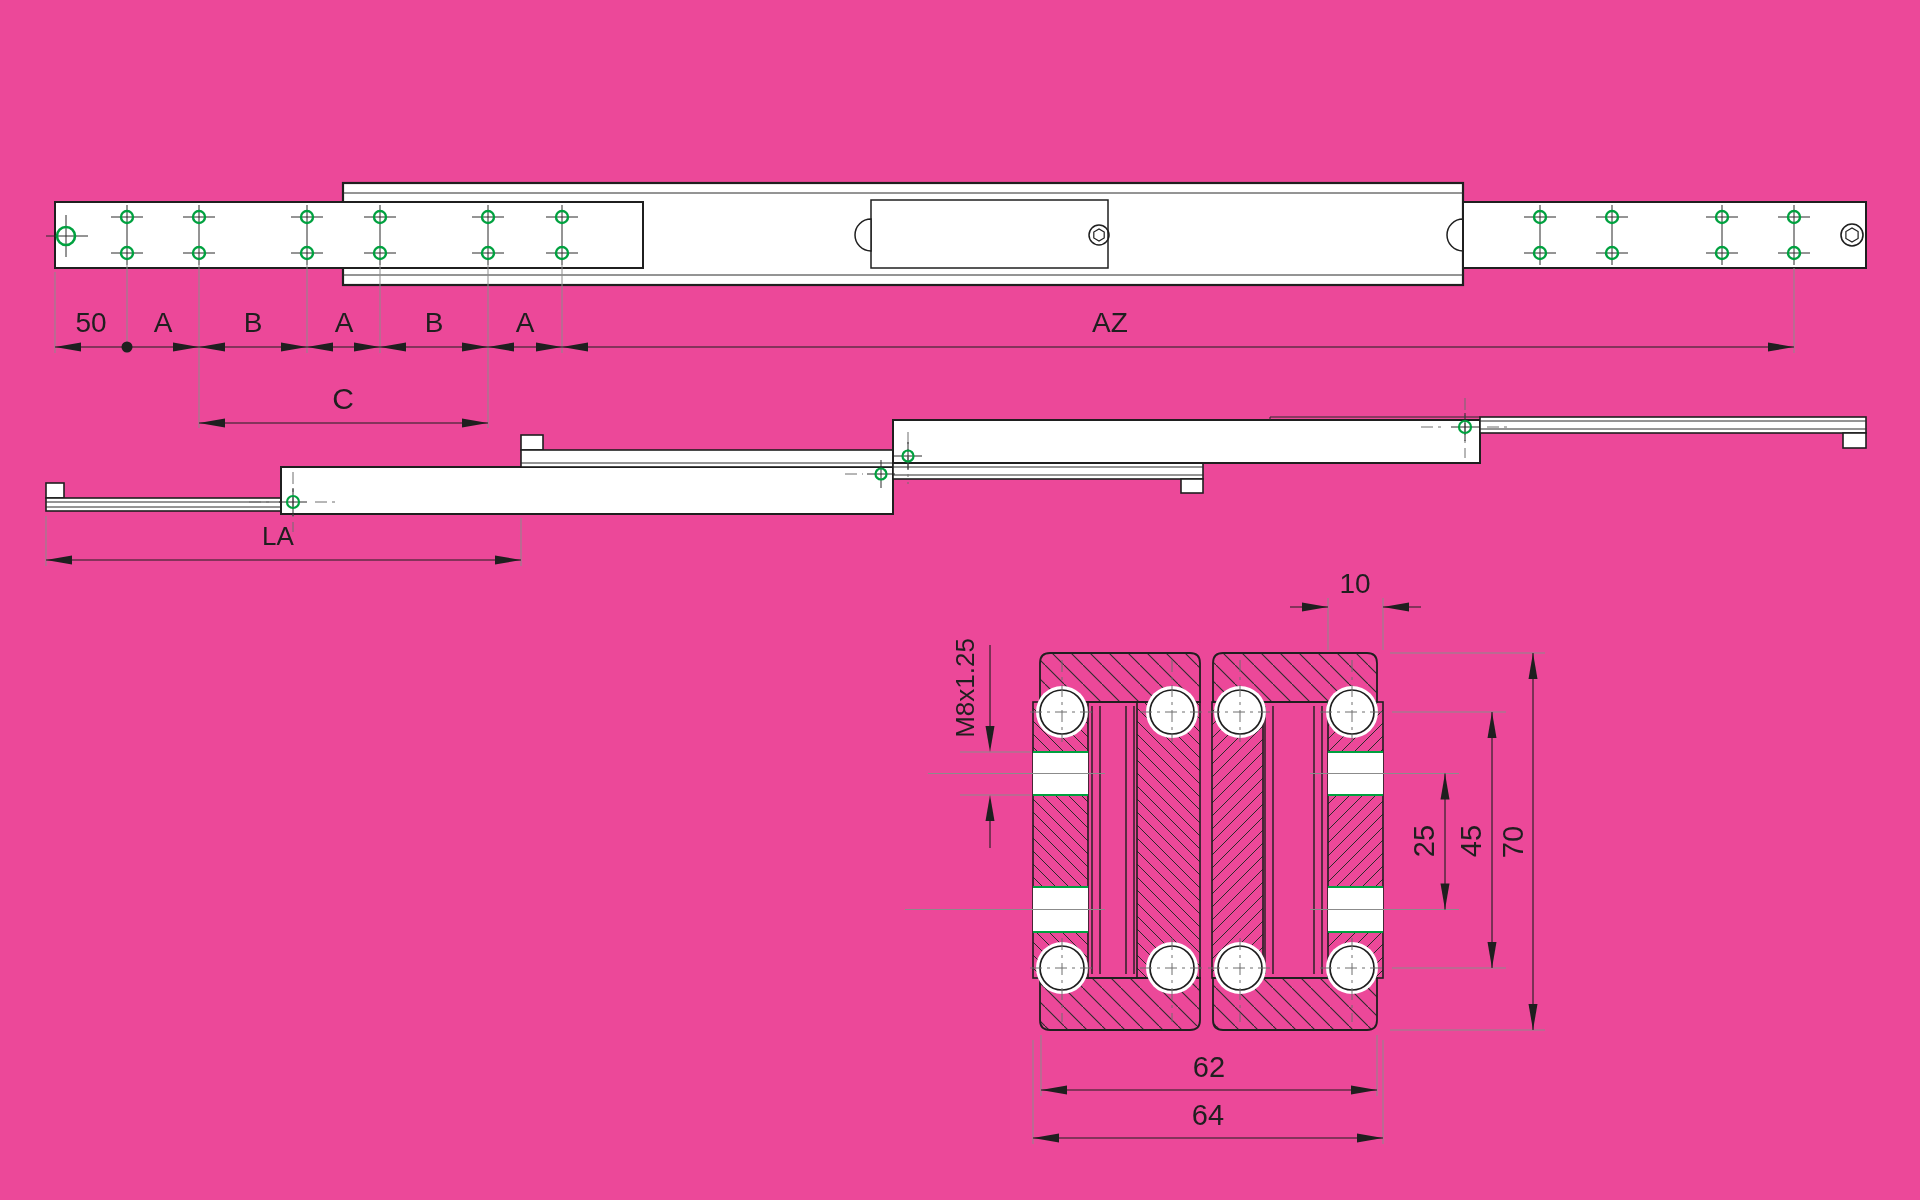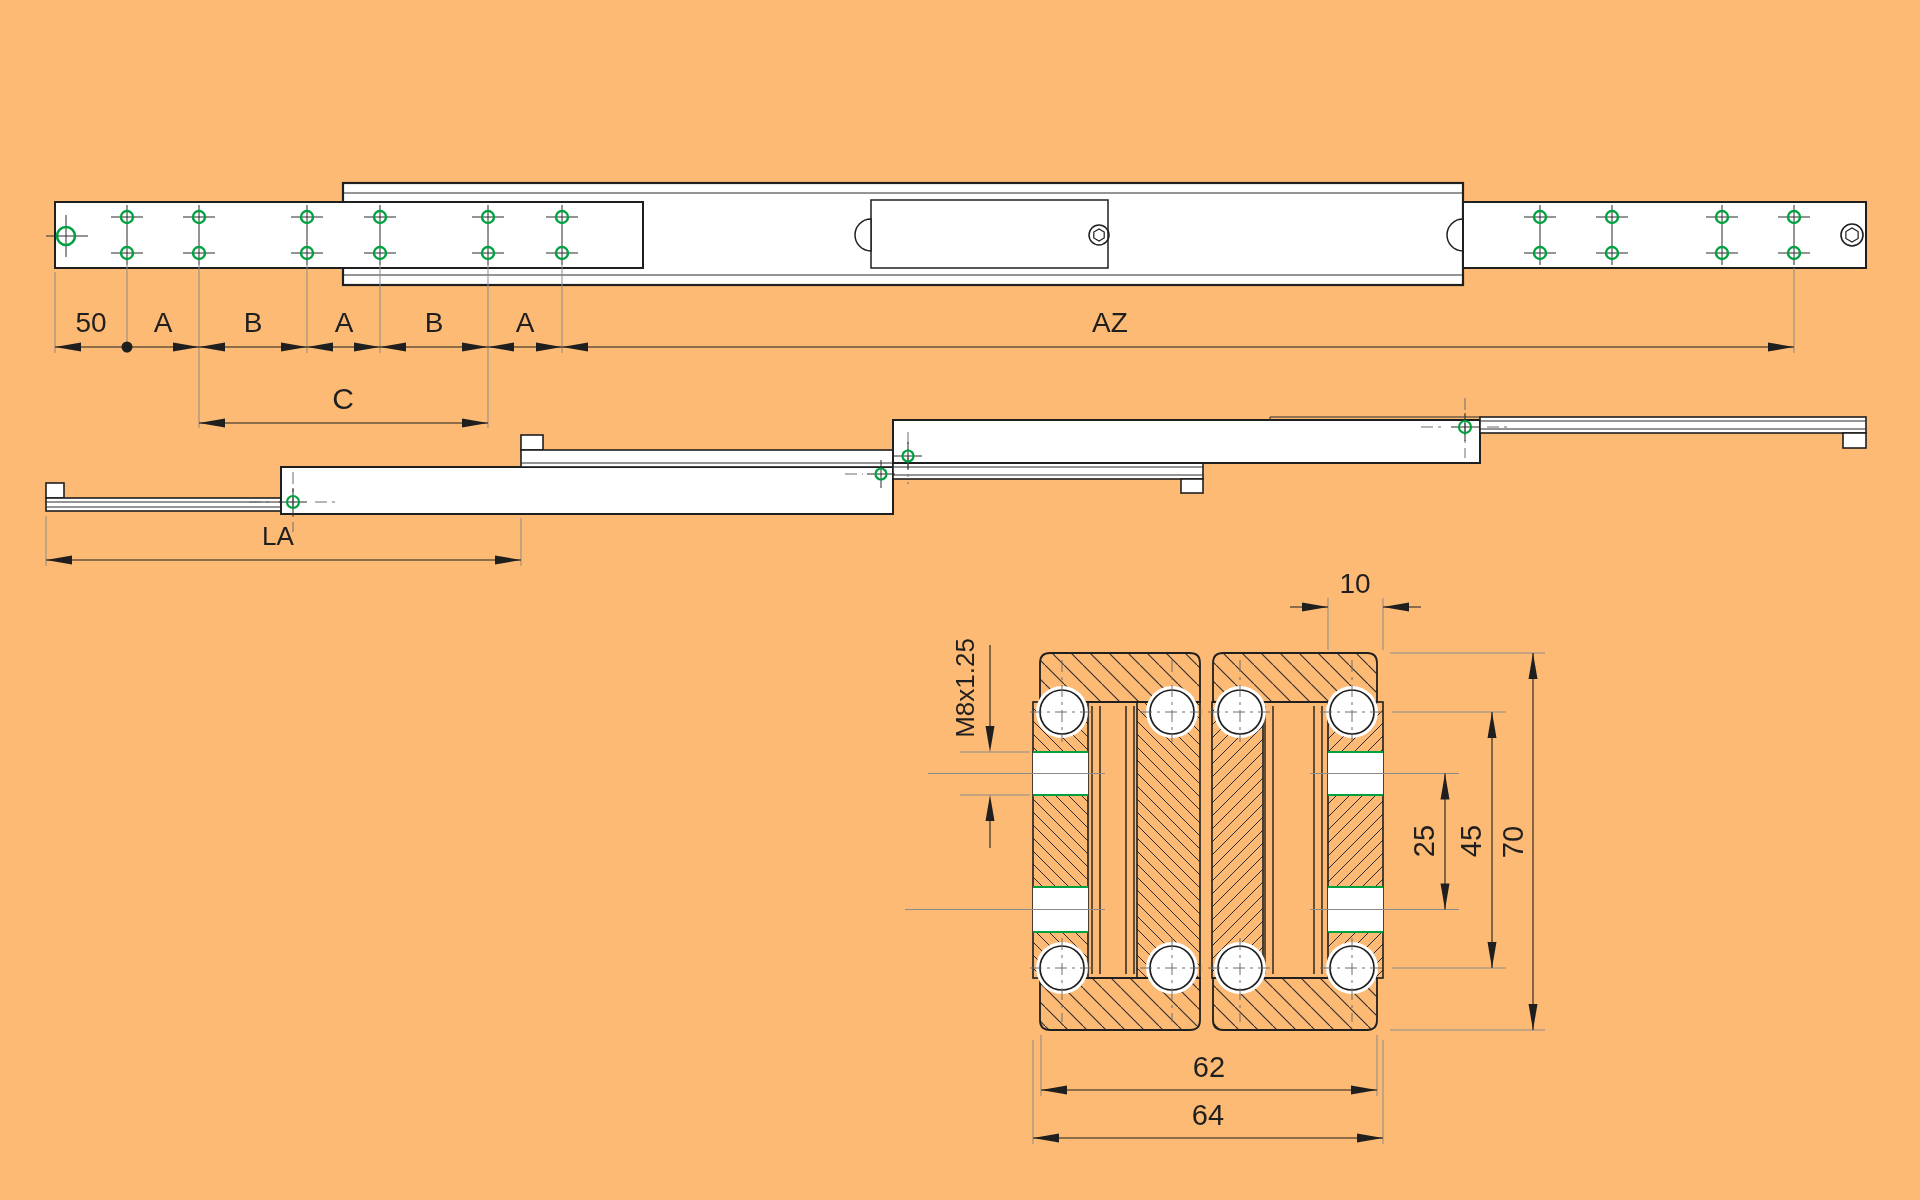--- a/index.html
+++ b/index.html
@@ -1,16 +1,16 @@
 <!DOCTYPE html>
 <html><head>
 <meta charset="utf-8">
 <style>
   html,body{margin:0;padding:0;background:#ffffff;}
-  .page{width:1920px;height:1200px;background:#fdba74;position:relative;overflow:hidden;}
+  .page{width:1920px;height:1200px;background:#ec4899;position:relative;overflow:hidden;}
   svg{display:block;}
   text{fill:#1f1f1f;font-family:"Liberation Sans","DejaVu Sans",sans-serif;}
   .ol   {fill:#ffffff;stroke:#1f1f1f;stroke-width:2;}
   .ol16 {fill:#ffffff;stroke:#1f1f1f;stroke-width:1.6;}
   .nf   {fill:none;stroke:#1f1f1f;stroke-width:1.5;}
   .thin {fill:none;stroke:#2a2a2a;stroke-width:1;}
   .dim  {fill:none;stroke:#1f1f1f;stroke-width:1.1;}
   .ext  {fill:none;stroke:#8b8b8b;stroke-width:1;}
   .ctr  {fill:none;stroke:#6f6f6f;stroke-width:1;stroke-dasharray:12 5 3 5;}
   .arr  {fill:#1f1f1f;stroke:none;}

